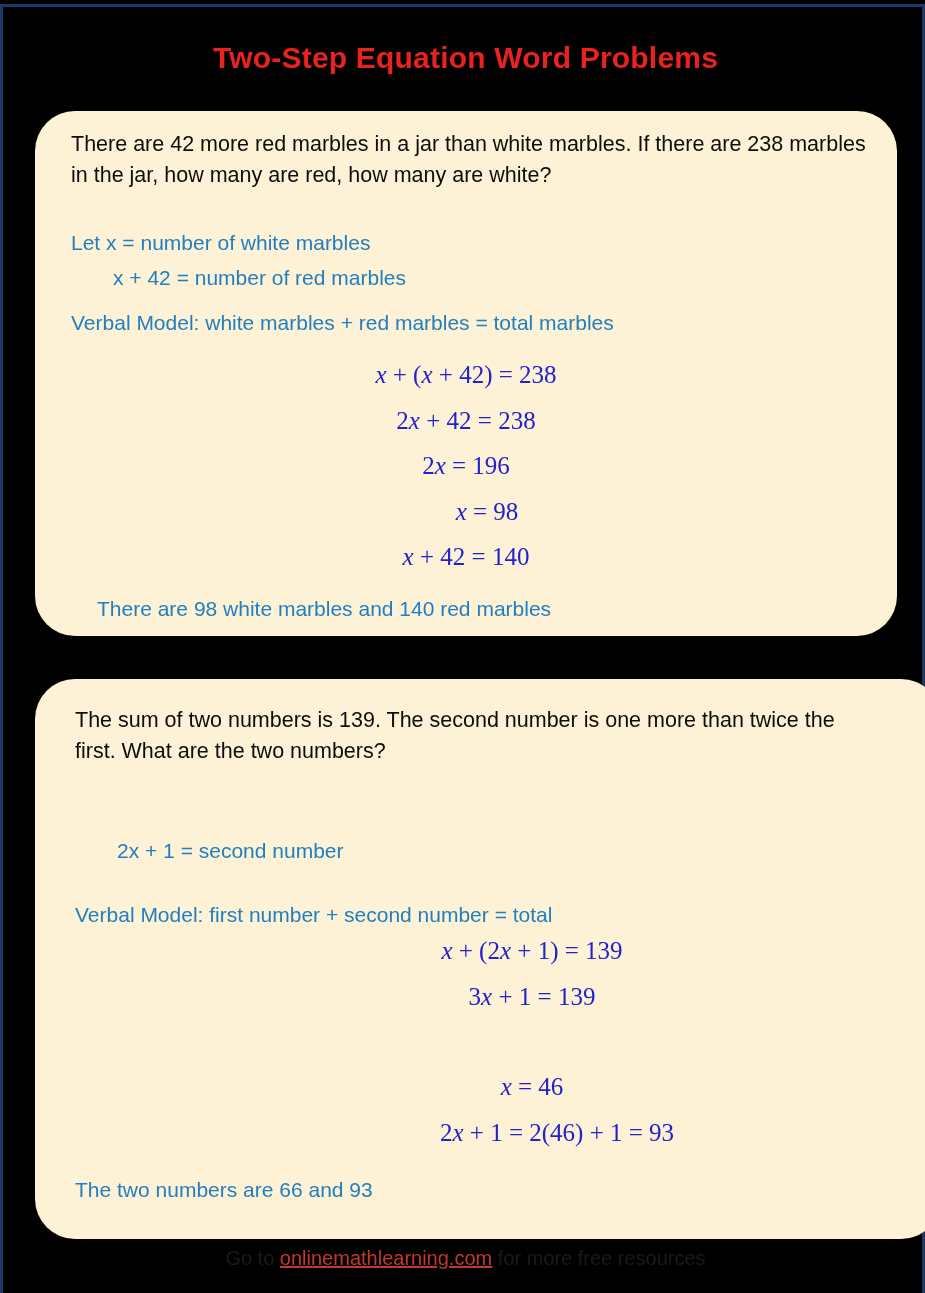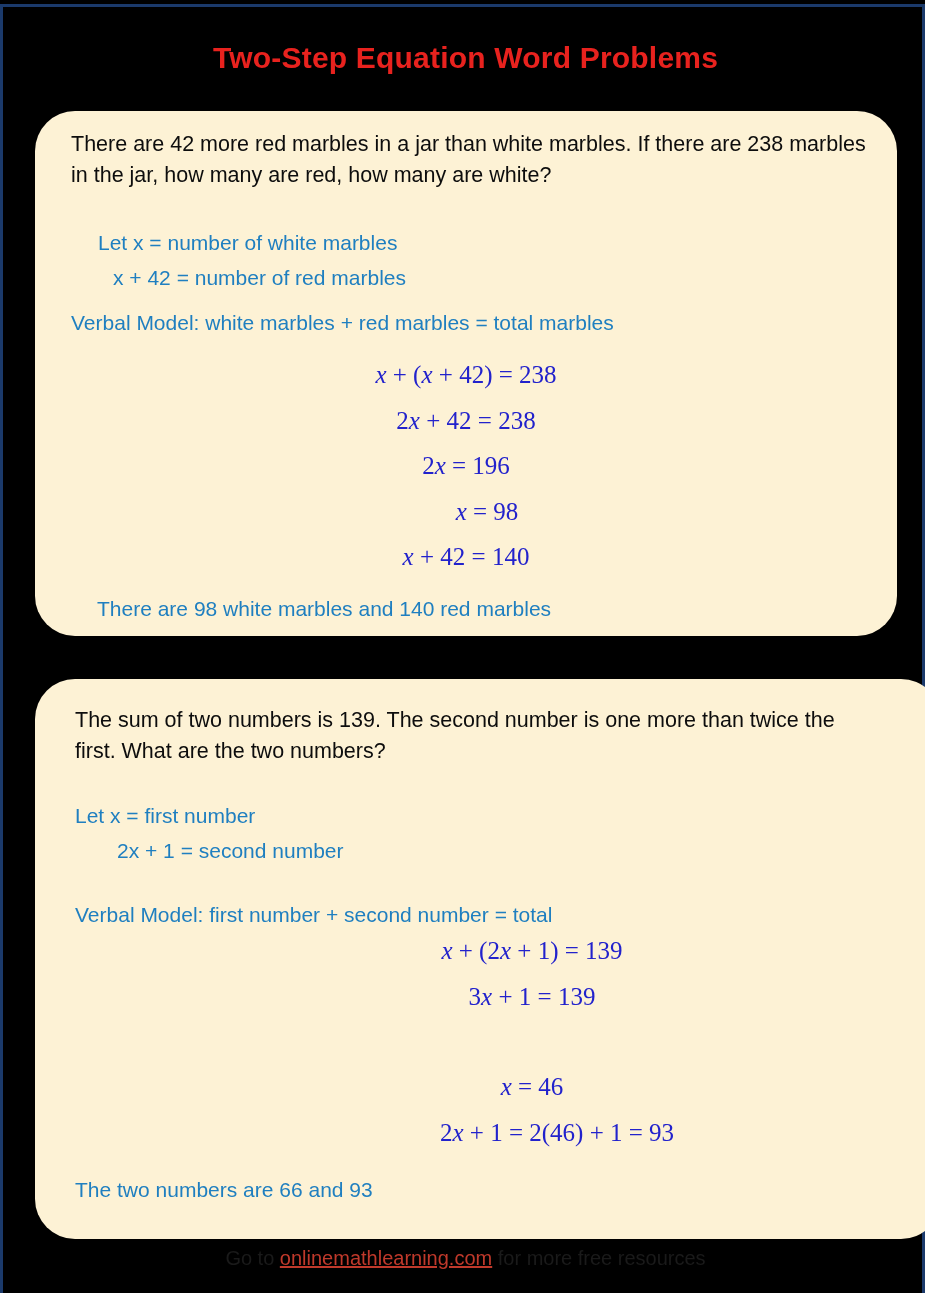--- a/index.html
+++ b/index.html
@@ -83,21 +83,21 @@
     text-align: center;
     font-size: 20px;
     color: #1a1a1a;
   }
   .footer a {
     color: #c0392b;
     text-decoration: underline;
     font-size: 20px;
   }
   .card1-p  { left: 36px; top: 18px; width: 800px; }
-  .card1-l1 { left: 36px; top: 117px; margin-left: 27px; }
+  .card1-l1 { left: 36px; top: 117px; }
   .card1-l2 { left: 78px; top: 152px; }
   .card1-v  { left: 36px; top: 197px; }
   .card1-e1 { top: 250px; }
   .card1-e2 { top: 296px; }
   .card1-e3 { top: 341px; }
   .card1-e4 { top: 387px; margin-left: 21px; }
   .card1-e5 { top: 432px; }
   .card1-a  { left: 62px; top: 483px; }
 
   .card2-p  { left: 40px; top: 26px; width: 760px; }
@@ -126,21 +126,20 @@
     <div class="eqn card1-e1"><i>x</i> + (<i>x</i> + 42) = 238</div>
     <div class="eqn card1-e2">2<i>x</i> + 42 = 238</div>
     <div class="eqn card1-e3">2<i>x</i> = 196</div>
     <div class="eqn card1-e4"><i>x</i> = 98</div>
     <div class="eqn card1-e5"><i>x</i> + 42 = 140</div>
     <div class="answer card1-a">There are 98 white marbles and 140 red marbles</div>
   </div>
 
   <div class="card" id="card2">
     <div class="problem card2-p">The sum of two numbers is 139. The second number is one more than twice the first. What are the two numbers?</div>
-    <div class="let-line card2-l1">Let x = first number</div>
     <div class="let-line card2-l2">2x + 1 = second number</div>
     <div class="verbal card2-v">Verbal Model: first number + second number = total</div>
     <div class="eqn card2-e1"><i>x</i> + (2<i>x</i> + 1) = 139</div>
     <div class="eqn card2-e2">3<i>x</i> + 1 = 139</div>
     <div class="eqn card2-e4"><i>x</i> = 46</div>
     <div class="eqn card2-e5">2<i>x</i> + 1 = 2(46) + 1 = 93</div>
     <div class="answer card2-a">The two numbers are 66 and 93</div>
   </div>
 
   <div class="footer">

